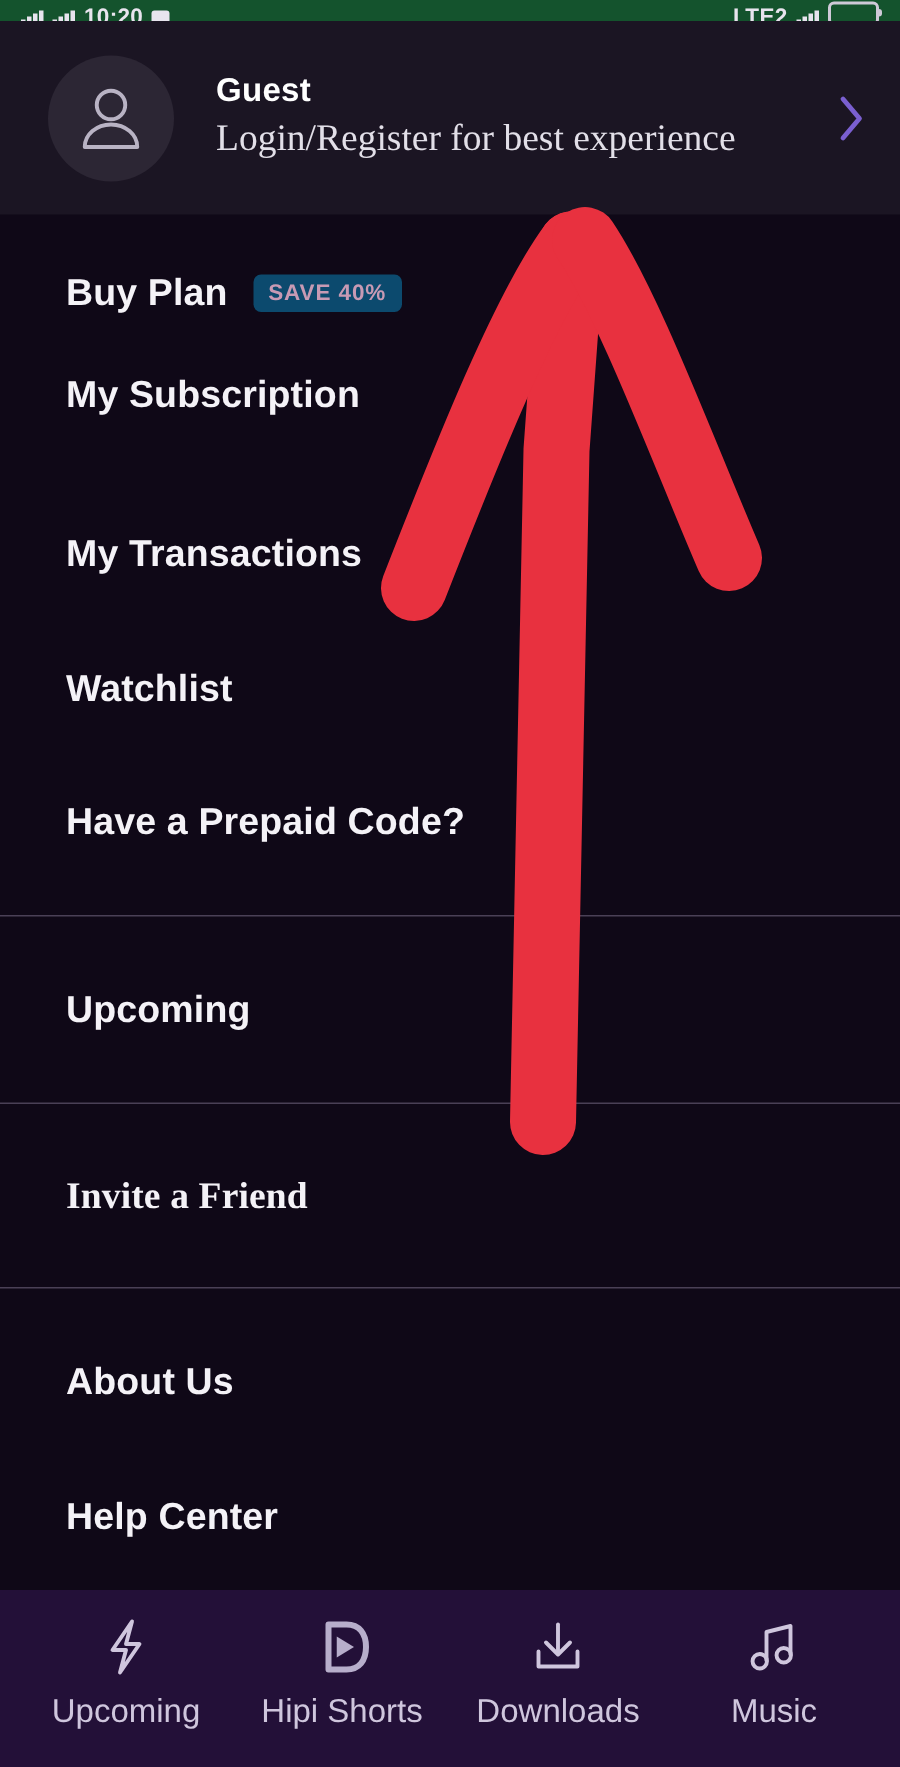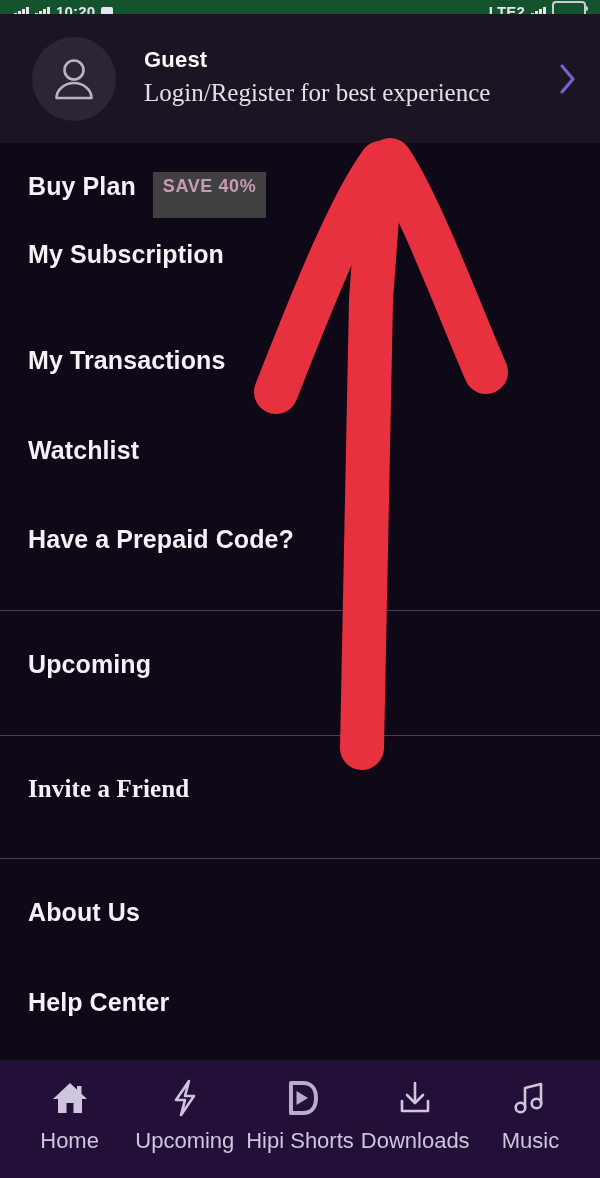--- a/index.html
+++ b/index.html
@@ -61,33 +61,33 @@
   .profile-sub{
     color:#e2dfe8;font-size:25px;font-weight:400;line-height:1.25;
     margin-top:5px;letter-spacing:0;font-family:Liberation Serif, serif;
   }
   .chev{flex:0 0 auto;margin-left:10px;display:flex;align-items:center;}
 
   
   .menu{position:absolute;left:0;top:143px;width:600px;}
   .mrow{
     position:absolute;left:0;width:600px;
-    display:flex;
-    box-sizing:border-box;padding-left:28px;
+    display:flex;align-items:center;
+    box-sizing:border-box;padding-left:44px;
   }
   .mlabel{
     color:#f4f2f7;font-size:25px;font-weight:700;letter-spacing:.1px;
     white-space:nowrap;
   }
   .badge{
     margin-left:17px;
-    background:#404040;
+    background:#0c4a6e;
     color:#c79ab4;
-    font-size:18px;font-weight:700;letter-spacing:.6px;
-    padding:5px 10px 5px 10px;border-radius:0;
+    font-size:15px;font-weight:700;letter-spacing:.6px;
+    padding:5px 10px 5px 10px;border-radius:5px;
     line-height:1;white-space:nowrap;
   }
   .divider{
     position:absolute;left:0;width:600px;height:1px;
     background:#4a4056;
   }
 
   
   .arrow{
     position:absolute;left:0;top:0;width:600px;height:1178px;
@@ -213,29 +213,20 @@
   <svg class="arrow" viewBox="0 0 600 1178">
     <g fill="none" stroke="#e8313f" stroke-width="44" stroke-linecap="round" stroke-linejoin="round">
       <path d="M362 748 L371 300 L381 163"></path>
       <path d="M381 163 C 350 205, 312 300, 276 392"></path>
       <path d="M390 160 C 420 205, 455 300, 486 372"></path>
     </g>
   </svg>
 
   <div class="bottomnav">
 
-    <div class="navitem">
-      <span class="navicon">
-        <svg width="40" height="38" viewBox="0 0 40 38">
-          <path d="M20 4 L37 20 L32 20 L32 34 L23.5 34 L23.5 24 L16.5 24 L16.5 34 L8 34 L8 20 L3 20 Z" fill="#cfc6dd"></path>
-          <rect x="27" y="7" width="4.5" height="8" fill="#cfc6dd"></rect>
-        </svg>
-      </span>
-      <span class="navlabel">Home</span>
-    </div>
 
     <div class="navitem">
       <span class="navicon">
         <svg width="36" height="40" viewBox="0 0 36 40">
           <path d="M22 3 L9 22 L18 22 L14 37 L27 18 L18 18 Z" fill="none" stroke="#cfc6dd" stroke-width="2.6" stroke-linejoin="round" stroke-linecap="round"></path>
         </svg>
       </span>
       <span class="navlabel">Upcoming</span>
     </div>
 

